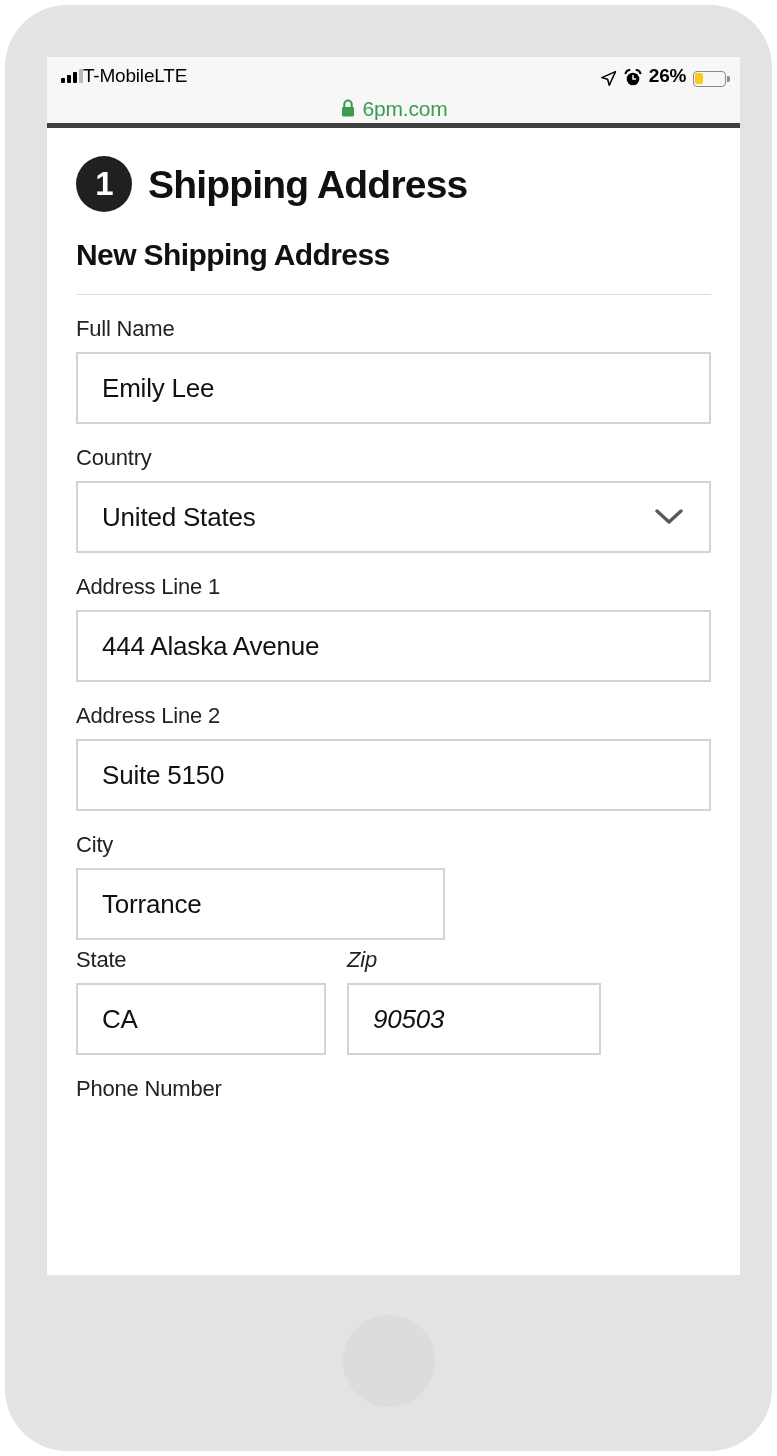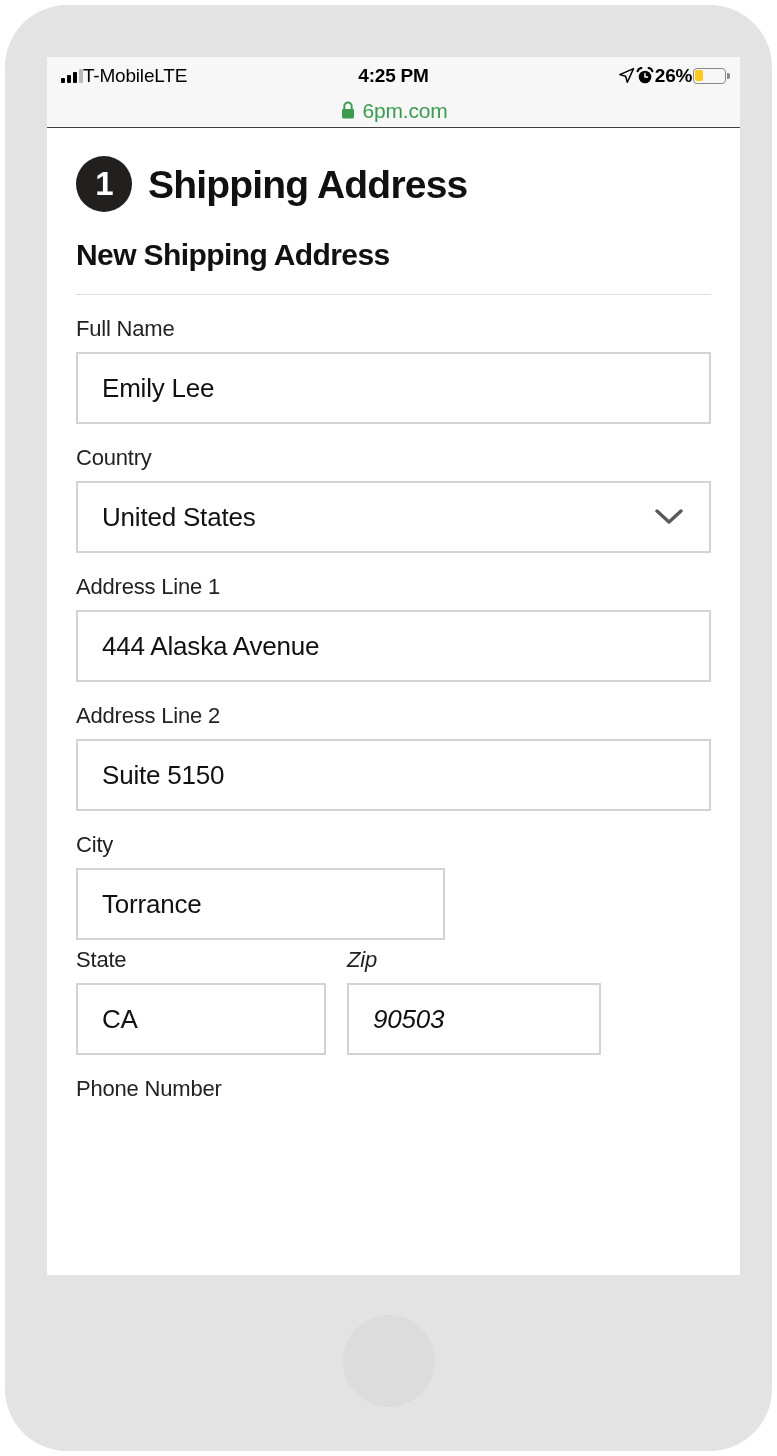--- a/index.html
+++ b/index.html
@@ -39,21 +39,21 @@
   }
   .sb-left { display: flex; align-items: center; flex: 0 0 auto; }
   .sb-center {
     position: absolute; left: 0; right: 0;
     text-align: center;
     font-size: 19px; font-weight: bold; color: #000;
     letter-spacing: -0.2px;
   }
   .sb-right {
     margin-left: auto;
-    display: flex; align-items: center; gap: 1px;
+    display: flex; align-items: flex-end; gap: 7px;
     position: relative; z-index: 2;
   }
   .signal-bars { display: flex; align-items: flex-end; gap: 2px; height: 14px; }
   .signal-bars i { display: block; width: 4px; background: #000; border-radius: 1px; }
   .signal-bars i:nth-child(1) { height: 5px; }
   .signal-bars i:nth-child(2) { height: 8px; }
   .signal-bars i:nth-child(3) { height: 11px; }
   .signal-bars i:nth-child(4) { height: 14px; background: #b9b9b9; }
   .carrier { font-size: 19px; color: #000; letter-spacing: -0.2px; }
   .net-type { font-size: 19px; color: #000; letter-spacing: -0.2px; }
@@ -73,21 +73,21 @@
   .battery .fill {
     position: absolute; left: 1.4px; top: 1.4px; bottom: 1.4px;
     width: 26%;
     background: #fbc91b; border-radius: 2px;
   }
 
   
   #url-bar {
     height: 34px;
     background: #f7f7f7;
-    border-bottom: 1px solid #404040;
+    border-bottom: 5px solid #404040;
     display: flex; align-items: center; justify-content: center;
     gap: 7px;
   }
   .lock-icon { display: block; }
   #url-text {
     font-size: 21px;
     color: #3c9b4f;
     letter-spacing: -0.2px;
   }
 
@@ -189,21 +189,20 @@
         <span class="signal-bars">
           <i></i>
             <i></i>
             <i></i>
             <i></i>
         </span>
         <span class="carrier">T-Mobile</span>
         <span class="net-type">LTE</span>
       </div>
 
-      <div class="sb-center">4:25 PM</div>
 
       <div class="sb-right">
         <svg width="17" height="17" viewBox="0 0 17 17">
           <path d="M15.5 1.6 L1.8 7.6 L7.6 9.3 L9.3 15.2 Z" fill="none" stroke="#000" stroke-width="1.5" stroke-linejoin="round"></path>
         </svg>
         <svg width="18" height="18" viewBox="0 0 18 18">
           <circle cx="9" cy="10" r="6.3" fill="#000"></circle>
           <path d="M1.6 4.2 A4.6 4.6 0 0 1 5.3 1.0" stroke="#000" stroke-width="2.2" fill="none" stroke-linecap="round"></path>
           <path d="M16.4 4.2 A4.6 4.6 0 0 0 12.7 1.0" stroke="#000" stroke-width="2.2" fill="none" stroke-linecap="round"></path>
           <path d="M9 6.4 L9 10 L11.6 10" stroke="#fff" stroke-width="1.4" fill="none" stroke-linecap="round"></path>

